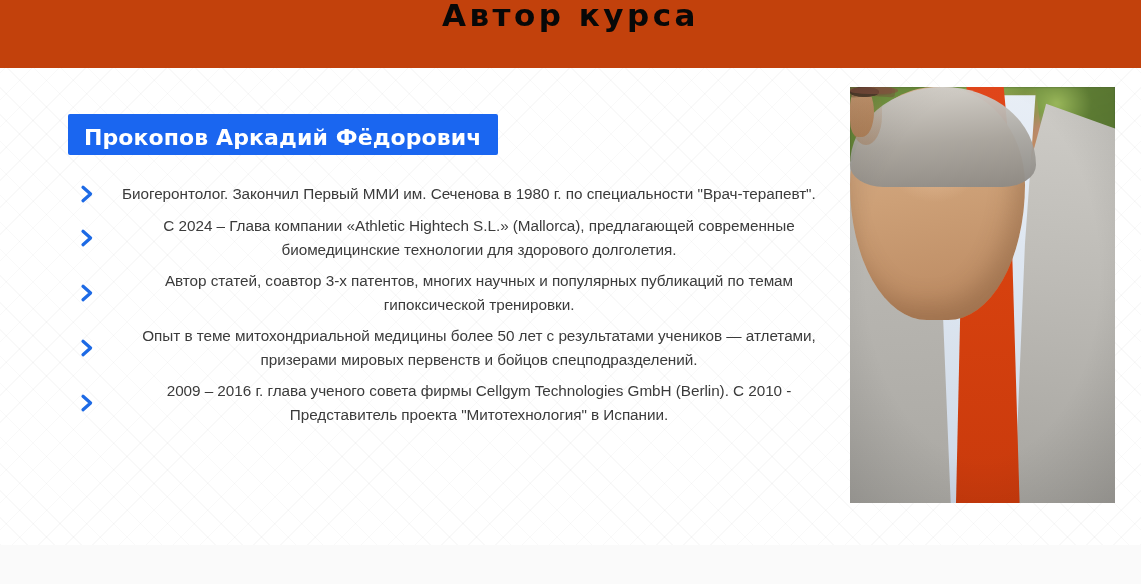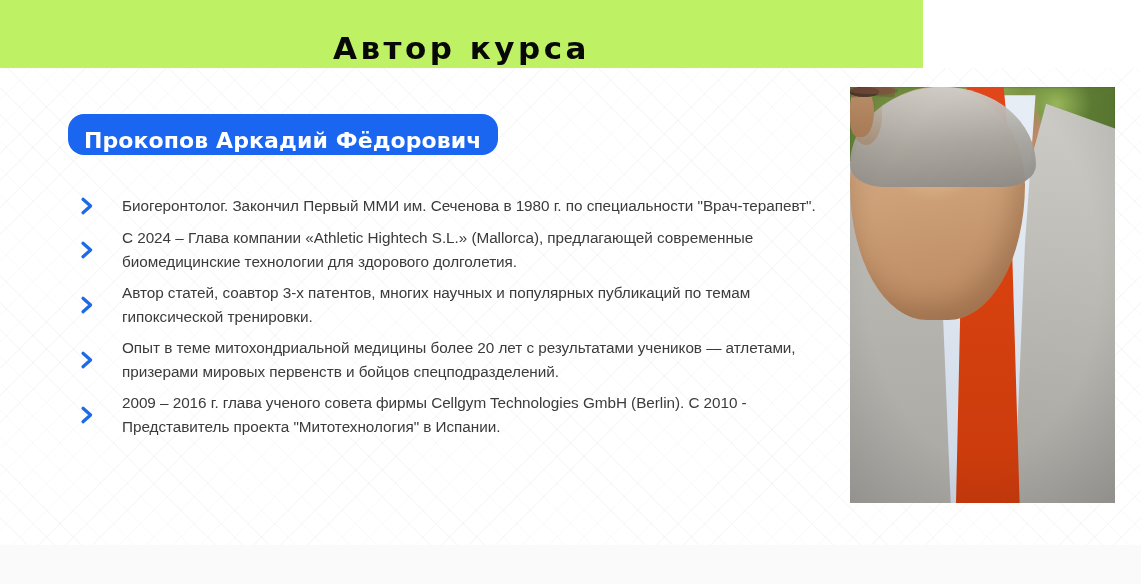--- a/index.html
+++ b/index.html
@@ -21,25 +21,25 @@
     width: 1141px;
     height: 584px;
     background: #ffffff;
   }
 
   
   .header-band {
     position: absolute;
     left: 0;
     top: 0;
-    width: 923px;
+    width: 1141px;
     height: 68px;
-    background: #bef264;
+    background: #c2410c;
     display: flex;
-    align-items: flex-end;
+    align-items: flex-start;
     justify-content: center;
   }
   .page-title {
     font-family: "DejaVu Sans", "Liberation Sans", sans-serif;
     font-size: 31px;
     font-weight: 700;
     color: #080808;
     letter-spacing: 3.5px;
     line-height: 1;
     margin: 0;
@@ -74,45 +74,46 @@
     background: #fafafa;
   }
 
   
   .name-banner {
     position: absolute;
     left: 68px;
     top: 114px;
     height: 41px;
     box-sizing: border-box;
-    padding: 16px 16px;
+    padding: 6px 16px;
     display: flex;
-    align-items: flex-start;
+    align-items: flex-end;
     background: #1a66f0;
-    border-radius: 16px;
+    border-radius: 2px;
   }
   .name-banner .name-text {
     font-family: "DejaVu Sans", "Liberation Sans", sans-serif;
     font-size: 22px;
     font-weight: 700;
     color: #ffffff;
     line-height: 1;
     white-space: nowrap;
     letter-spacing: 0.1px;
   }
 
   
   .bio-list {
     position: absolute;
     left: 68px;
-    top: 193px;
+    top: 181px;
     width: 768px;
     margin: 0;
     padding: 0;
     list-style: none;
+    text-align: center;
   }
   .bio-item {
     position: relative;
     display: flex;
     align-items: center;
     padding: 0 0 0 54px;
     margin: 0 0 7px 0;
     min-height: 26px;
   }
   .bio-item:last-child {
@@ -314,21 +315,21 @@
       </span>
       <span class="bio-text">Автор статей, соавтор 3-х патентов, многих научных и популярных публикаций по темам гипоксической тренировки.</span>
     </li>
 
     <li class="bio-item">
       <span class="bullet-icon">
         <svg viewBox="0 0 22 22" xmlns="http://www.w3.org/2000/svg" aria-hidden="true">
           <path d="M7 4.2 L14.6 11 L7 17.8" fill="none" stroke="currentColor" stroke-width="3.2" stroke-linecap="round" stroke-linejoin="round"></path>
         </svg>
       </span>
-      <span class="bio-text">Опыт в теме митохондриальной медицины более 20 лет с результатами учеников — атлетами, призерами мировых первенств и бойцов спецподразделений.</span>
+      <span class="bio-text">Опыт в теме митохондриальной медицины более 50 лет с результатами учеников — атлетами, призерами мировых первенств и бойцов спецподразделений.</span>
     </li>
 
     <li class="bio-item">
       <span class="bullet-icon">
         <svg viewBox="0 0 22 22" xmlns="http://www.w3.org/2000/svg" aria-hidden="true">
           <path d="M7 4.2 L14.6 11 L7 17.8" fill="none" stroke="currentColor" stroke-width="3.2" stroke-linecap="round" stroke-linejoin="round"></path>
         </svg>
       </span>
       <span class="bio-text">2009 – 2016 г. глава ученого совета фирмы Cellgym Technologies GmbH (Berlin). С 2010 - Представитель проекта "Митотехнология" в Испании.</span>
     </li>

